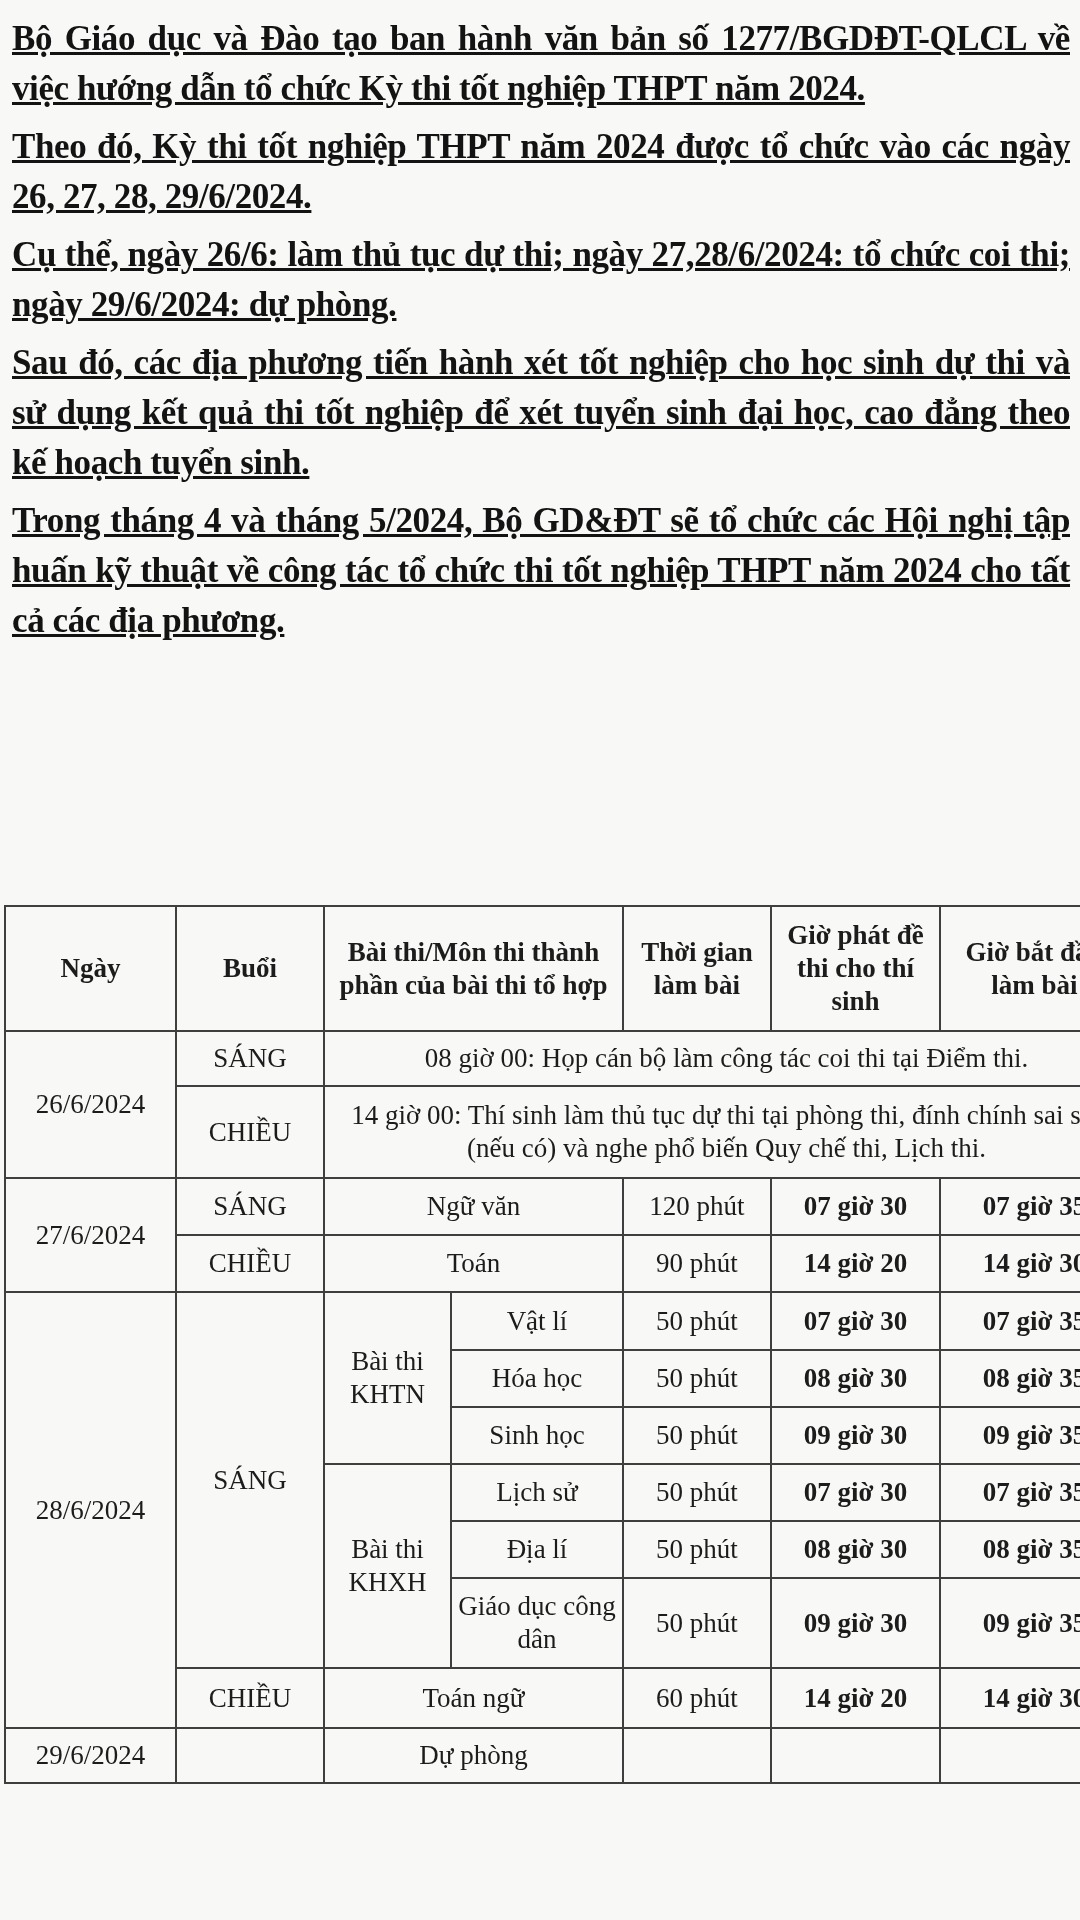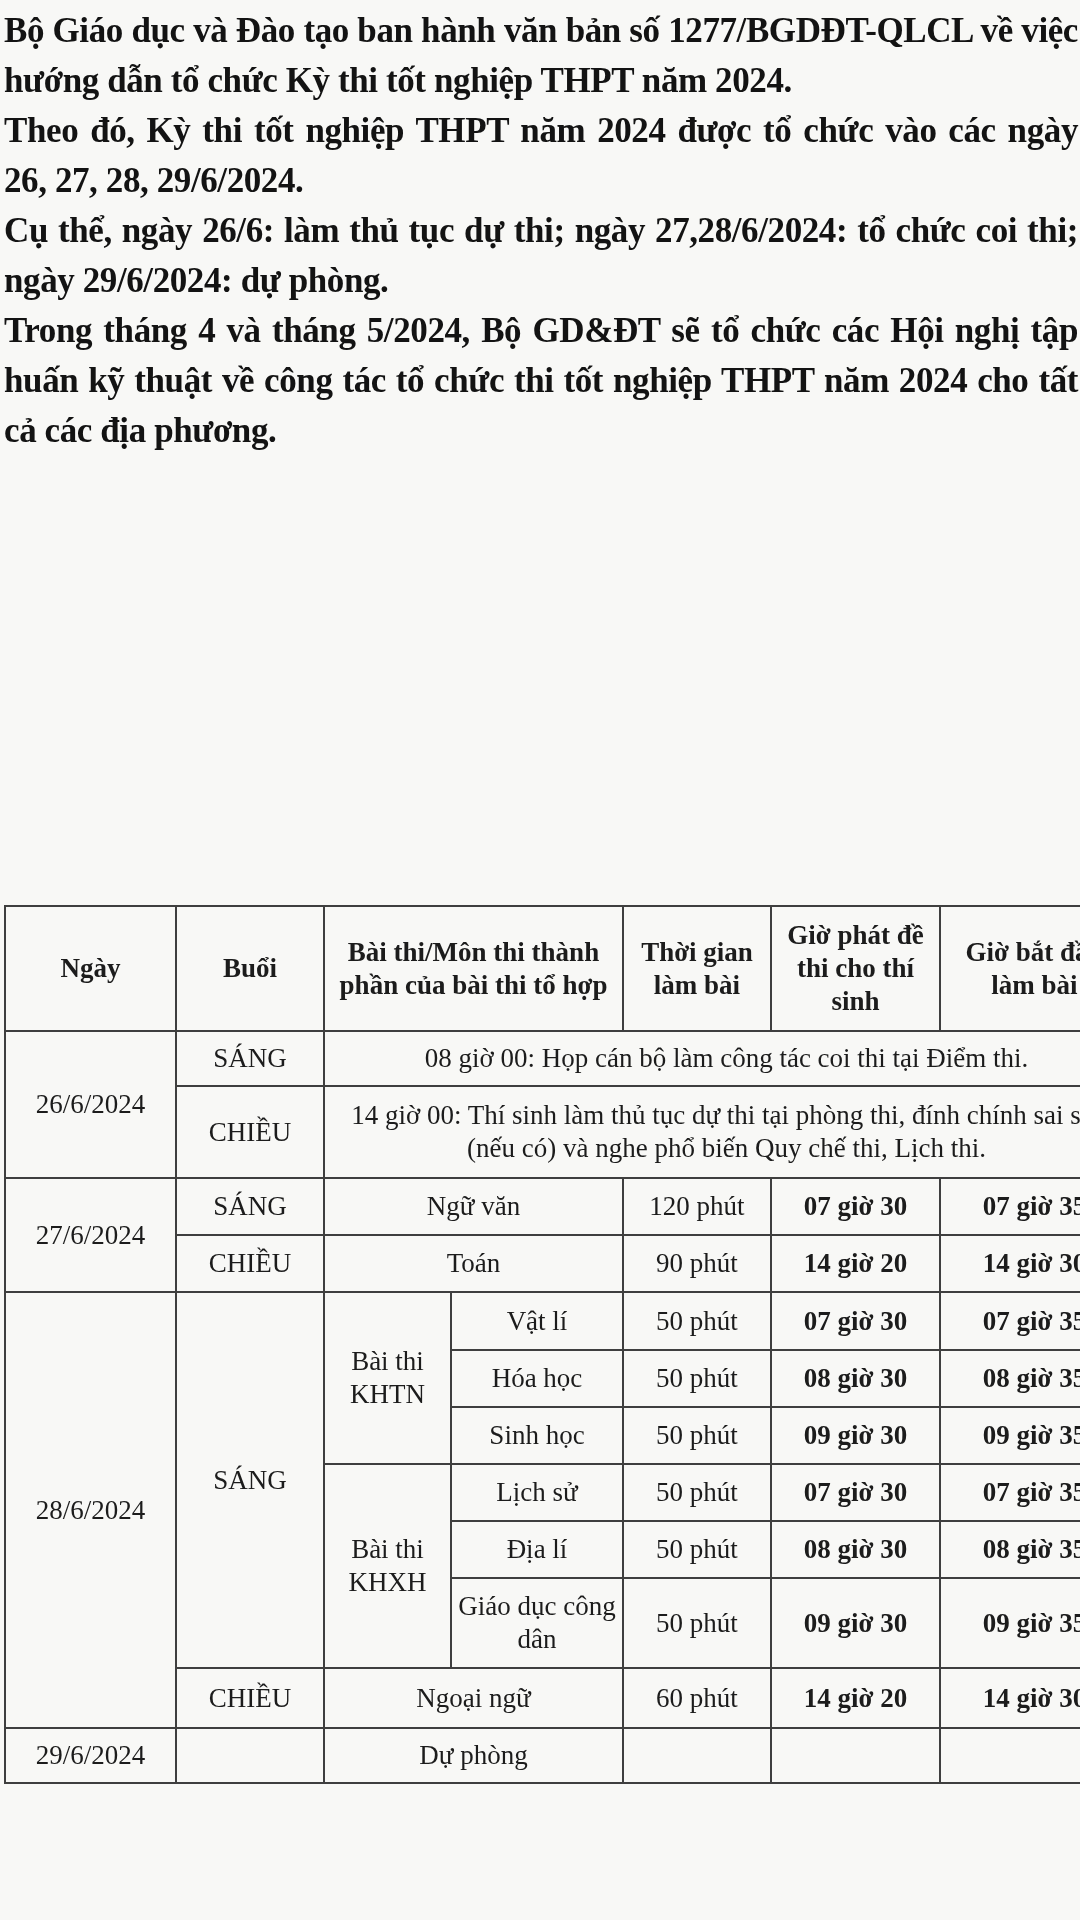--- a/index.html
+++ b/index.html
@@ -10,21 +10,21 @@
   }
   .text-block{
     box-sizing:border-box;
     padding:6px 2px 0 4px;
     height:899px;overflow:hidden;
     font-weight:700;
     font-size:35px;line-height:50px;
     letter-spacing:-0.4px;
     text-align:justify;
   }
-  .text-block p{margin:0;}
+  .text-block p{margin:8px;text-decoration:underline;}
   .text-block p.intro{margin-top:48px;}
 
   .table-wrap{
     width:1080px;overflow:hidden;margin-top:6px;
   }
   table.sched{
     border-collapse:collapse;table-layout:fixed;
     width:1124px;margin-left:4px;
     font-size:27px;color:#1c1c1c;
   }
@@ -47,20 +47,21 @@
   td.b{font-weight:700;border-radius:10px;}
   td.txt{text-align:left;padding-left:14px;padding-right:10px;}
 </style>
 </head>
 <body>
 
 <div class="text-block">
   <p>Bộ Giáo dục và Đào tạo ban hành văn bản số 1277/BGDĐT-QLCL về việc hướng dẫn tổ chức Kỳ thi tốt nghiệp THPT năm 2024.</p>
   <p>Theo đó, Kỳ thi tốt nghiệp THPT năm 2024 được tổ chức vào các ngày 26, 27, 28, 29/6/2024.</p>
   <p>Cụ thể, ngày 26/6: làm thủ tục dự thi; ngày 27,28/6/2024: tổ chức coi thi; ngày 29/6/2024: dự phòng.</p>
+  <p>Sau đó, các địa phương tiến hành xét tốt nghiệp cho học sinh dự thi và sử dụng kết quả thi tốt nghiệp để xét tuyển sinh đại học, cao đẳng theo kế hoạch tuyển sinh.</p>
   <p>Trong tháng 4 và tháng 5/2024, Bộ GD&amp;ĐT sẽ tổ chức các Hội nghị tập huấn kỹ thuật về công tác tổ chức thi tốt nghiệp THPT năm 2024 cho tất cả các địa phương.</p>
 </div>
 
 <div class="table-wrap">
   <table class="sched">
     <colgroup>
       <col style="width:171px">
         <col style="width:148px">
         <col style="width:127px">
       <col style="width:172px">
@@ -140,21 +141,21 @@
       <td class="b">08 giờ 35</td>
     </tr>
     <tr class="h90">
       <td>Giáo dục công dân</td>
       <td>50 phút</td>
       <td class="b">09 giờ 30</td>
       <td class="b">09 giờ 35</td>
     </tr>
     <tr class="h60">
       <td>CHIỀU</td>
-      <td colspan="2">Ngoại ngữ</td>
+      <td colspan="2">Toán ngữ</td>
       <td>60 phút</td>
       <td class="b">14 giờ 20</td>
       <td class="b">14 giờ 30</td>
     </tr>
 
     <tr class="h55">
       <td>29/6/2024</td>
       <td></td>
       <td colspan="2">Dự phòng</td>
       <td></td>

